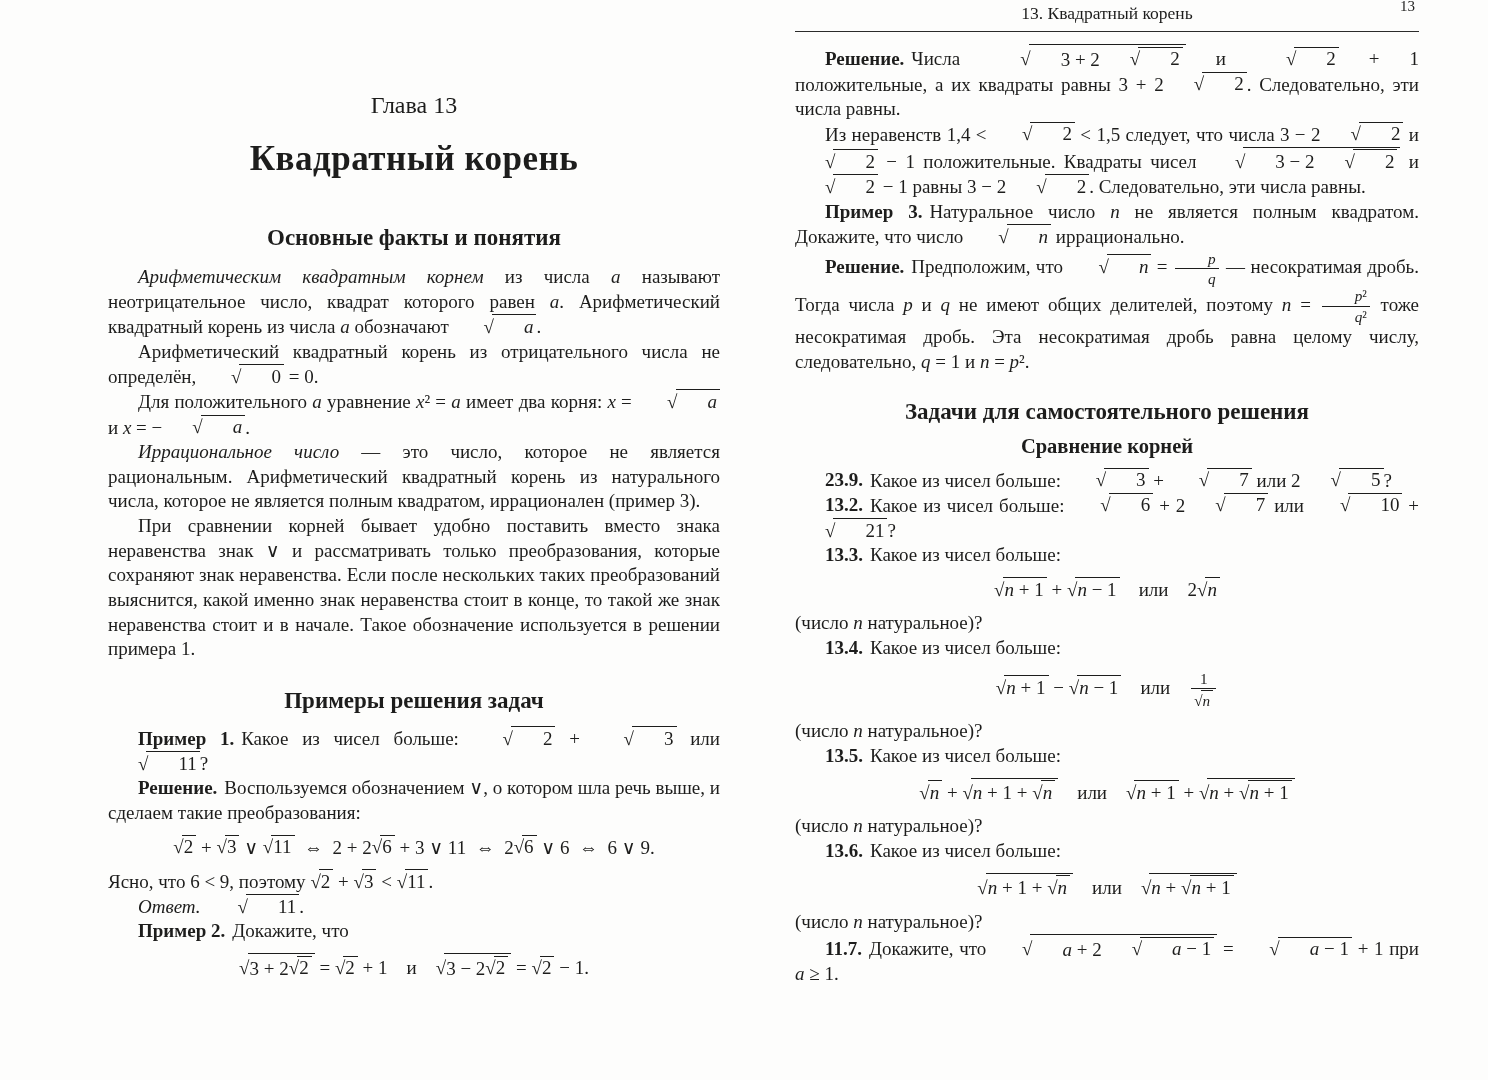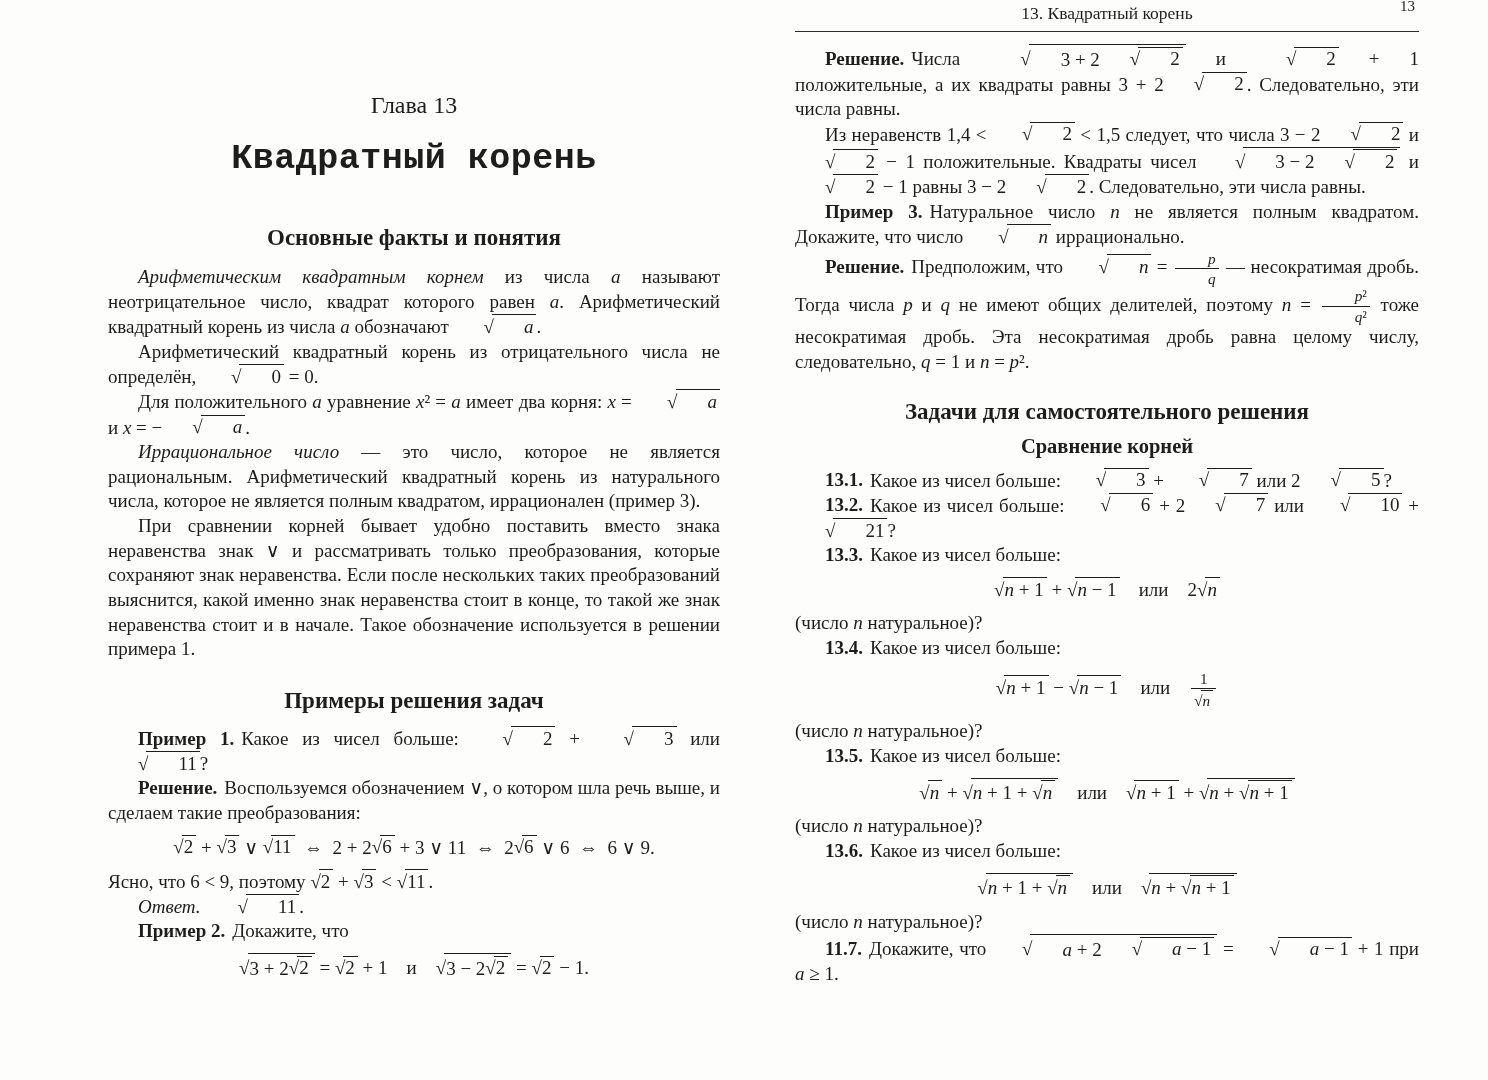--- a/index.html
+++ b/index.html
@@ -11,21 +11,21 @@
   .spread{position:relative;width:1488px;height:1080px;overflow:hidden;background:#fdfdfc;}
   .page{position:absolute;top:0;}
   .page.left{left:108px;width:612px;}
   .page.right{left:795px;width:624px;}
 
   p{margin:0;font-size:19px;line-height:1.3;text-align:justify;text-indent:30px;}
   .noind{text-indent:0;}
   .lbl{margin-right:7px;}
 
   .chapter-label{margin-top:92px;text-align:center;font-size:24px;}
-  .chapter-title{margin:20px 0 0;text-align:center;font-size:35px;font-weight:700;letter-spacing:.5px;font-family:Liberation Mono, monospace;}
+  .chapter-title{margin:20px 0 0;text-align:center;font-size:35px;font-weight:700;letter-spacing:.5px;}
   h2.sec{margin:46px 0 14px;text-align:center;font-size:23px;font-weight:700;}
   h2.sec.examples{margin:26px 0 12px;}
   h3.subsec{margin:10px 0 10px;text-align:center;font-size:20.5px;font-weight:700;}
   h3.subsec.identities{margin:24px 0 14px;}
   h2.sec.problems{margin:24px 0 4px;}
 
   .formula{text-align:center;text-indent:0;margin:9px 0 10px;line-height:1.25;}
 
   
   .running-header{position:relative;height:31px;border-bottom:1.6px solid #2b2b2a;}
@@ -92,21 +92,21 @@
             <span class="fn"><i>p</i></span>
             <span class="fd"><i>q</i></span>
           </span> — несократимая дробь. Тогда числа <i>p</i> и <i>q</i> не имеют общих делителей, поэтому <i>n</i> = <span class="fr">
             <span class="fn"><i>p</i>²</span>
             <span class="fd"><i>q</i>²</span>
           </span> тоже несократимая дробь. Эта несократимая дробь равна целому числу, следовательно, <i>q</i> = 1 и <i>n</i> = <i>p</i>².</span></p>
 
     <h2 class="sec problems">Задачи для самостоятельного решения</h2>
     <h3 class="subsec">Сравнение корней</h3>
 
-    <p><b class="lbl">13.1.</b><span>Какое из чисел больше: <span class="sq"><span class="rd">√</span><span class="ov">3</span></span> + <span class="sq"><span class="rd">√</span><span class="ov">7</span></span> или 2<span class="sq"><span class="rd">√</span><span class="ov">5</span></span>?</span></p>
+    <p><b class="lbl">23.9.</b><span>Какое из чисел больше: <span class="sq"><span class="rd">√</span><span class="ov">3</span></span> + <span class="sq"><span class="rd">√</span><span class="ov">7</span></span> или 2<span class="sq"><span class="rd">√</span><span class="ov">5</span></span>?</span></p>
     <p><b class="lbl">13.2.</b><span>Какое из чисел больше: <span class="sq"><span class="rd">√</span><span class="ov">6</span></span> + 2<span class="sq"><span class="rd">√</span><span class="ov">7</span></span> или <span class="sq"><span class="rd">√</span><span class="ov">10</span></span> + <span class="sq"><span class="rd">√</span><span class="ov">21</span></span>?</span></p>
 
     <p><b class="lbl">13.3.</b><span>Какое из чисел больше:</span></p>
     <p class="formula"><span class="sq"><span class="rd">√</span><span class="ov"><i>n</i> + 1</span></span> + <span class="sq"><span class="rd">√</span><span class="ov"><i>n</i> − 1</span></span> или 2<span class="sq"><span class="rd">√</span><span class="ov"><i>n</i></span></span></p>
     <p class="noind">(число <i>n</i> натуральное)?</p>
 
     <p><b class="lbl">13.4.</b><span>Какое из чисел больше:</span></p>
     <p class="formula"><span class="sq"><span class="rd">√</span><span class="ov"><i>n</i> + 1</span></span> − <span class="sq"><span class="rd">√</span><span class="ov"><i>n</i> − 1</span></span> или <span class="fr">
           <span class="fn">1</span>
           <span class="fd"><span class="sq"><span class="rd">√</span><span class="ov"><i>n</i></span></span></span>

